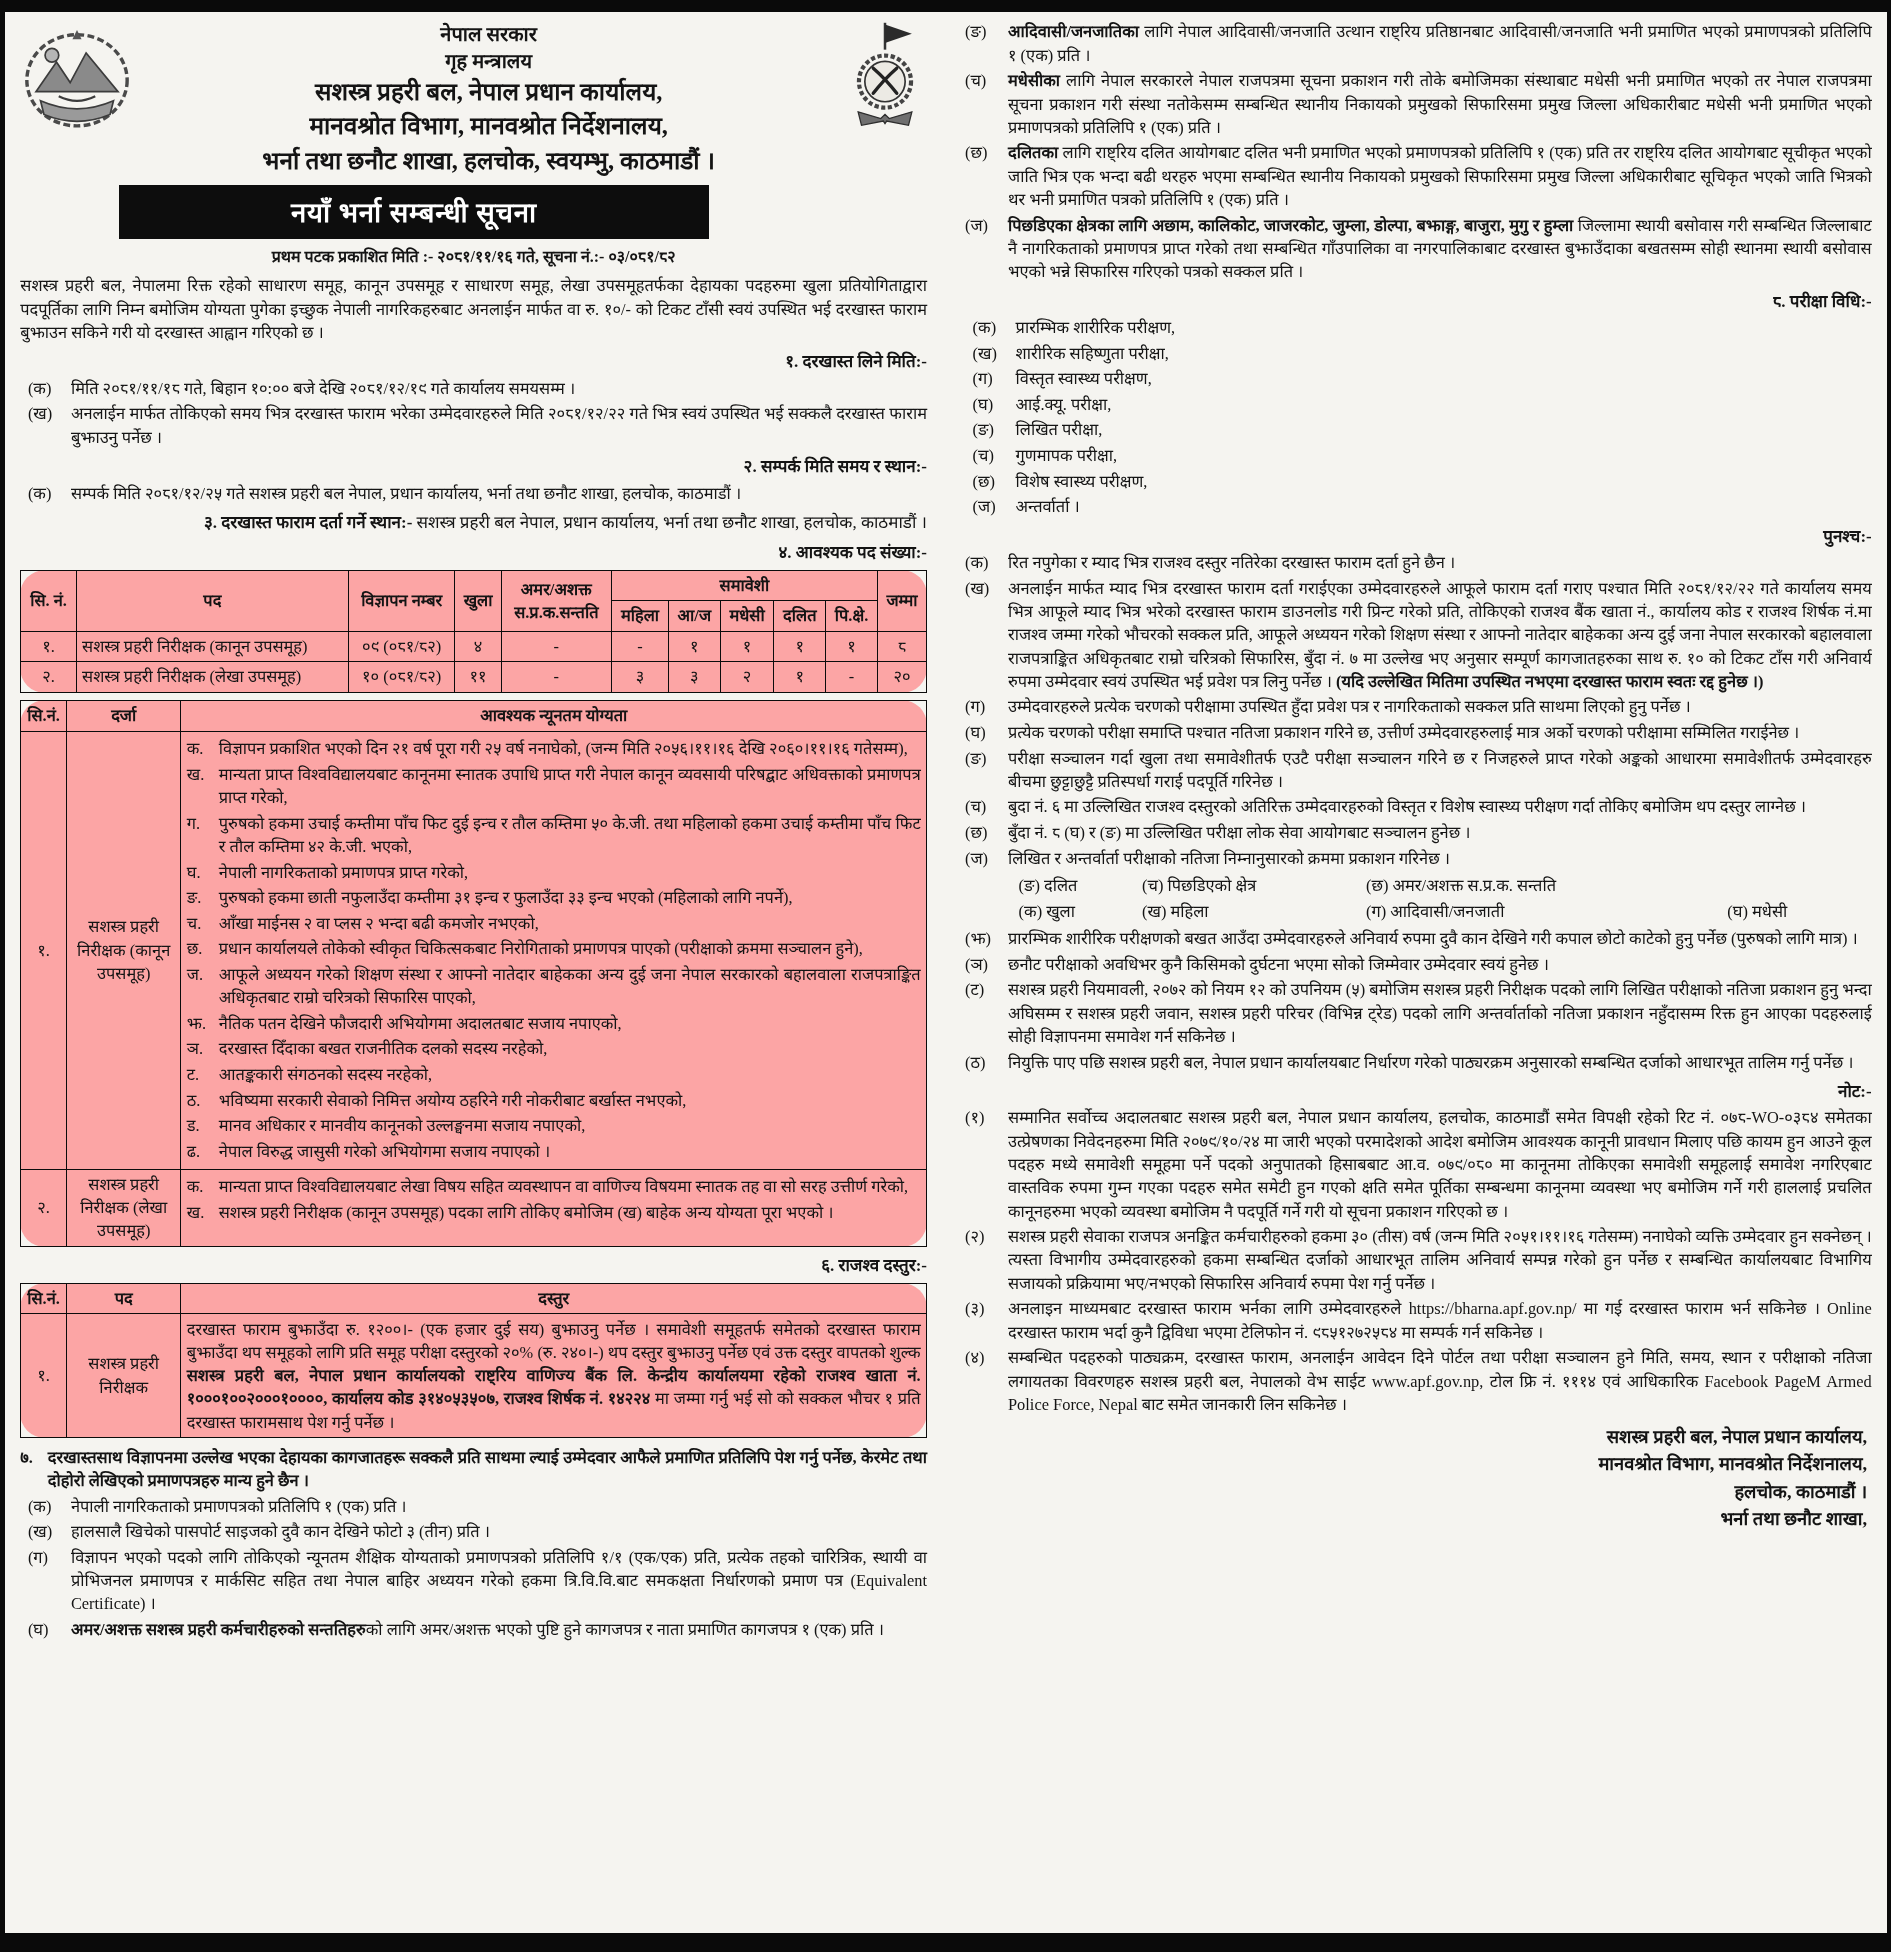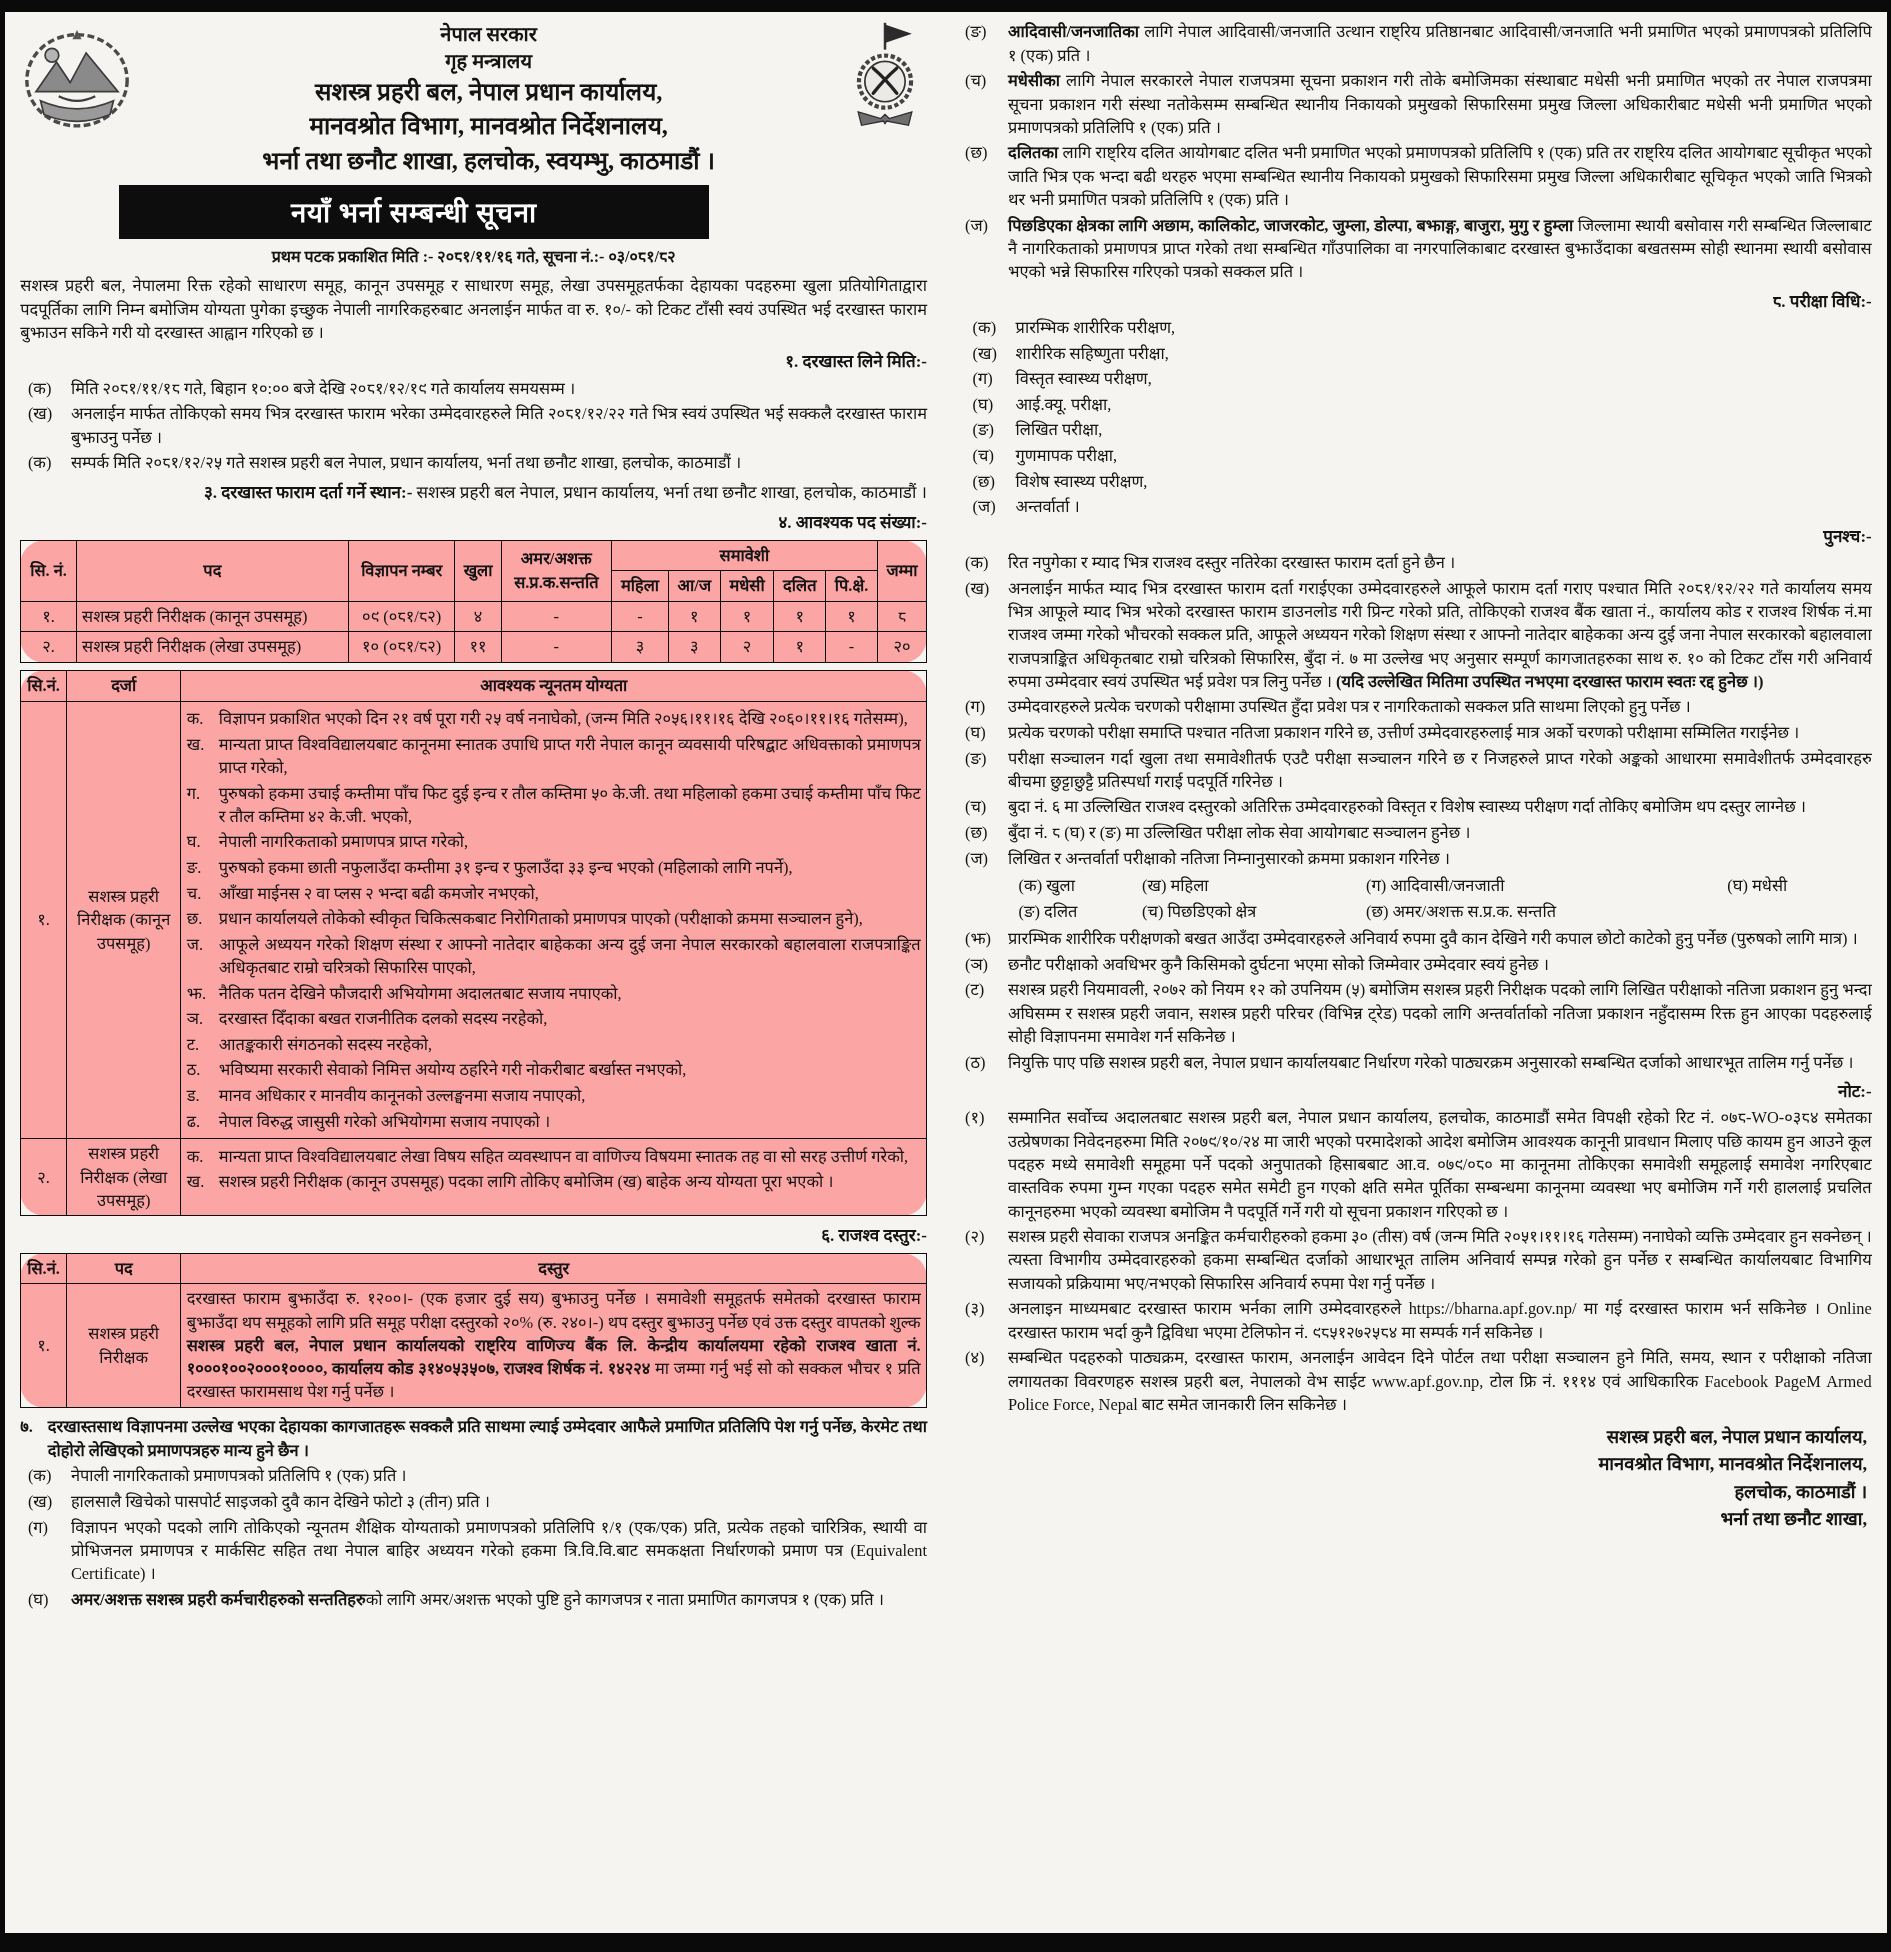--- a/index.html
+++ b/index.html
@@ -106,20 +106,21 @@
             </div>
 
             <div class="li">
               <span class="lab">(ख)</span>
               <span class="txt"><b></b><span>अनलाईन मार्फत तोकिएको समय भित्र दरखास्त फाराम भरेका उम्मेदवारहरुले मिति २०८१/१२/२२ गते भित्र स्वयं उपस्थित भई सक्कलै दरखास्त फाराम बुझाउनु पर्नेछ ।</span><b></b></span>
             </div>
           </div>
       </div>
 
       <div class="sec">
+        <div class="sec-h">२. सम्पर्क मिति समय र स्थान:-</div>
         <div class="indent">
 
             <div class="li">
               <span class="lab">(क)</span>
               <span class="txt"><b></b><span>सम्पर्क मिति २०८१/१२/२५ गते सशस्त्र प्रहरी बल नेपाल, प्रधान कार्यालय, भर्ना तथा छनौट शाखा, हलचोक, काठमाडौं ।</span><b></b></span>
             </div>
           </div>
       </div>
 
       <div class="sec-h">
@@ -456,31 +457,31 @@
             </div>
 
             <div class="li">
               <span class="lab">(ज)</span>
               <span class="txt"><b></b><span>लिखित र अन्तर्वार्ता परीक्षाको नतिजा निम्नानुसारको क्रममा प्रकाशन गरिनेछ ।</span><b></b></span>
             </div>
           </div>
         <table class="plain">
           <tbody>
               <tr>
+                <td>(ङ) दलित</td>
+                <td>(च) पिछडिएको क्षेत्र</td>
+                <td>(छ) अमर/अशक्त स.प्र.क. सन्तति</td>
+                <td></td>
+              </tr>
+              <tr>
                 <td>(क) खुला</td>
                 <td>(ख) महिला</td>
                 <td>(ग) आदिवासी/जनजाती</td>
                 <td>(घ) मधेसी</td>
               </tr>
-              <tr>
-                <td>(ङ) दलित</td>
-                <td>(च) पिछडिएको क्षेत्र</td>
-                <td>(छ) अमर/अशक्त स.प्र.क. सन्तति</td>
-                <td></td>
-              </tr>
             </tbody>
         </table>
         <div>
 
             <div class="li">
               <span class="lab">(झ)</span>
               <span class="txt"><b></b><span>प्रारम्भिक शारीरिक परीक्षणको बखत आउँदा उम्मेदवारहरुले अनिवार्य रुपमा दुवै कान देखिने गरी कपाल छोटो काटेको हुनु पर्नेछ (पुरुषको लागि मात्र) ।</span><b></b></span>
             </div>
 
             <div class="li">

